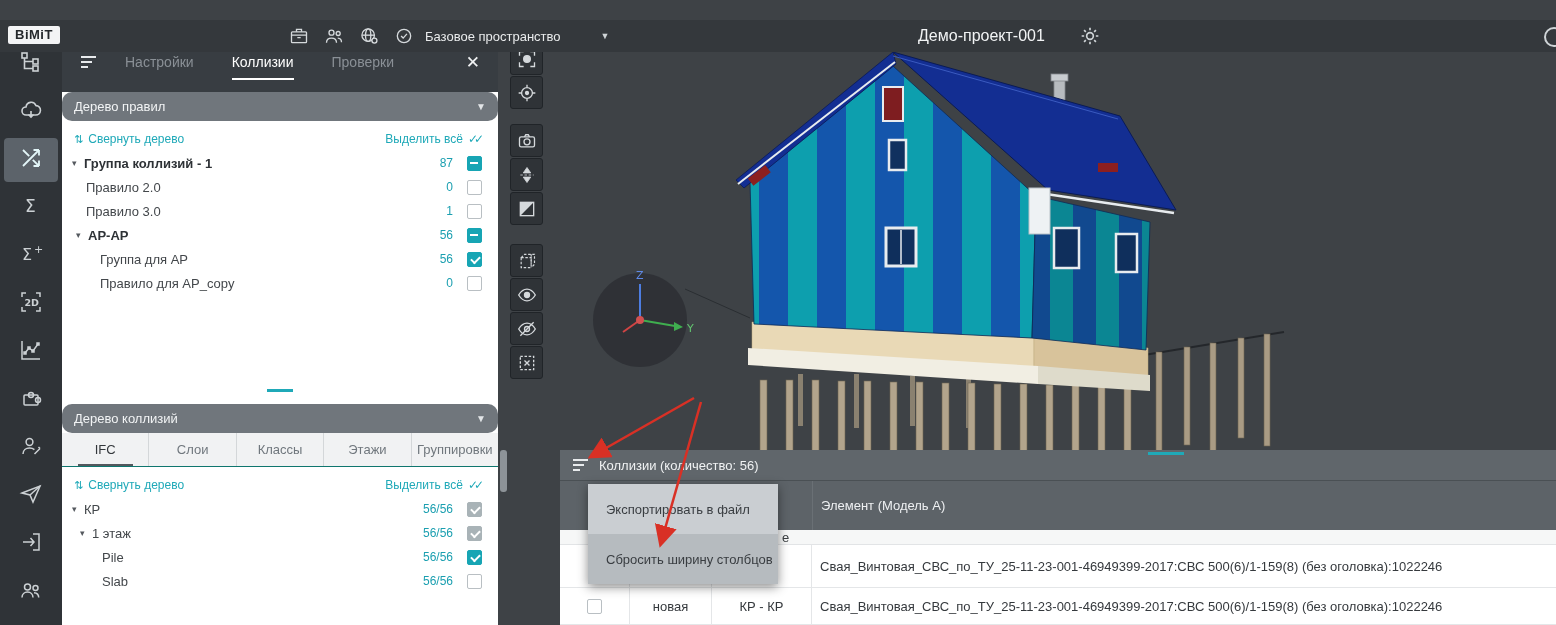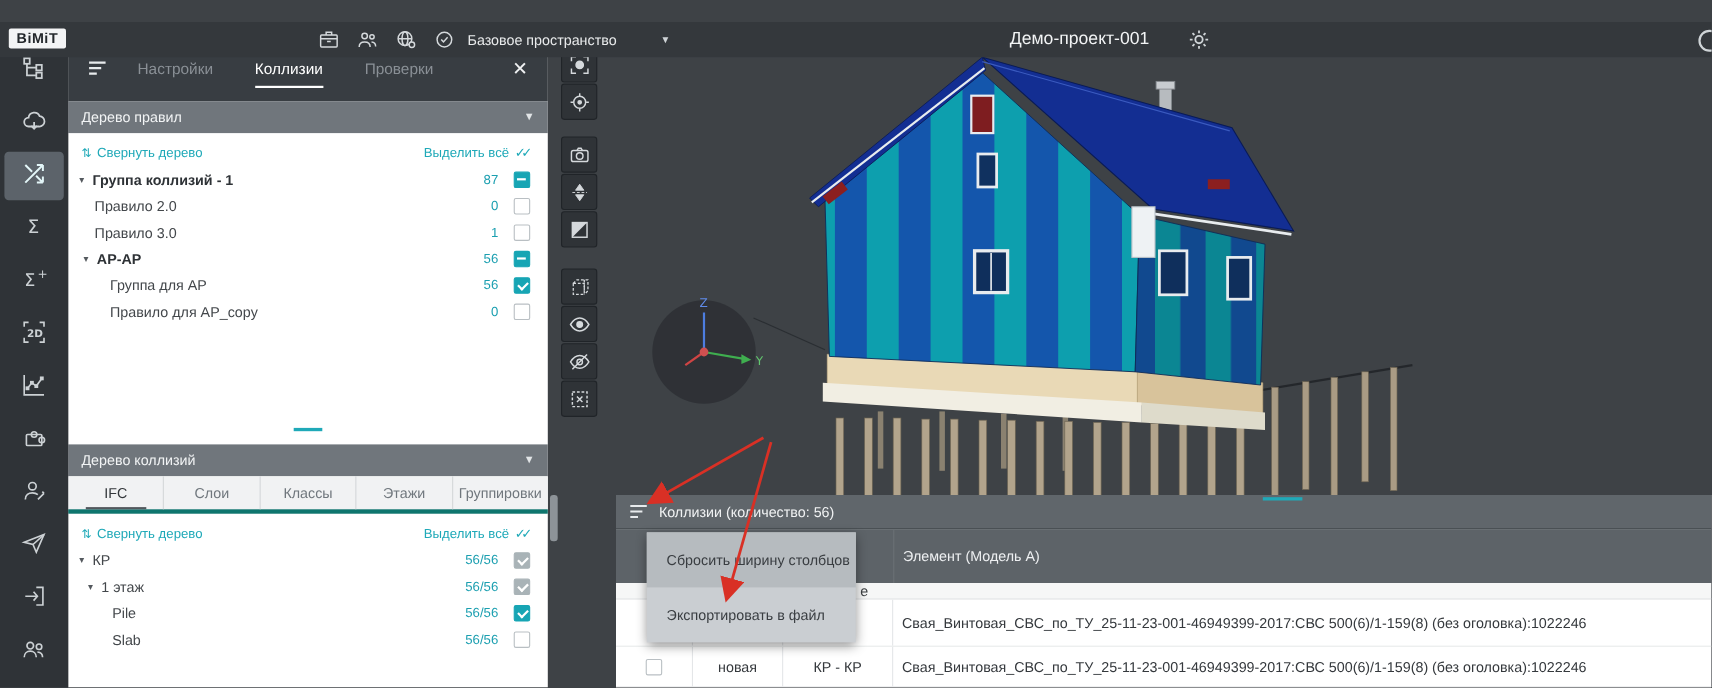--- a/index.html
+++ b/index.html
@@ -32,21 +32,21 @@
   
   .panel { position:absolute; left:62px; top:32px; width:436px; height:593px; background:#fff; z-index:12; }
   .phead { height:60px; background:#383d42; display:flex; align-items:center; padding:0 18px; }
   .pburger { margin-right:28px; cursor:pointer; display:flex; }
   .ptab { position:relative; font-size:14px; color:#8a9096; cursor:pointer; margin-right:38px; }
   .ptab.active { color:#fff; }
   .ptab.active::after { content:""; position:absolute; left:0; right:0; bottom:-10px; height:2px; background:#fff; }
   .pclose { margin-left:auto; color:#f0f2f3; font-size:17px; cursor:pointer; line-height:1; }
 
   .secbar { height:29px; background:#70767c; color:#f2f4f5; font-size:13px; display:flex; align-items:center;
-            justify-content:space-between; padding:0 12px; cursor:pointer; }
+            justify-content:space-between; padding:0 12px; cursor:pointer;border-radius:10px; }
   .secbar .chev { font-size:10px; color:#e2e5e7; }
 
   .links { display:flex; justify-content:space-between; align-items:center; padding:8px 14px 2px 12px;
            font-size:12px; color:#1fa9b8; height:30px; }
   .link { cursor:pointer; display:flex; align-items:center; gap:5px; }
   .updown { font-size:11px; }
   .dcheck { letter-spacing:-4px; font-size:12px; padding-right:4px; }
 
   .trow { display:flex; align-items:center; height:24px; padding-right:16px; font-size:13px; color:#43474b; }
   .texp { width:12px; font-size:9px; color:#54595e; flex:none; }
@@ -56,21 +56,21 @@
   .cb { width:15px; height:15px; border:1.5px solid #b9bfc3; border-radius:2px; background:#fff;
         position:relative; flex:none; cursor:pointer; }
   .cb.on,.cb.ind { background:#17a5b4; border-color:#17a5b4; }
   .cb.gray { background:#a9b3b7; border-color:#a9b3b7; }
   .cb.on::after,.cb.gray::after { content:""; position:absolute; left:2.5px; top:3px; width:7px; height:4px;
         border-left:2px solid #fff; border-bottom:2px solid #fff; transform:rotate(-45deg); }
   .cb.ind::after { content:""; position:absolute; left:2px; top:5px; width:8px; height:2.5px; background:#fff; }
 
   .resize-h { position:absolute; left:205px; top:357px; width:26px; height:3px; background:#1fa9b8; cursor:row-resize; }
 
-  .ctabs { height:34px; background:#f1f2f3; border-bottom:4px solid #0f766e; display:flex; }
+  .ctabs { height:34px; background:#f1f2f3; border-bottom:1px solid #0f766e; display:flex; }
   .ctab { flex:1; display:flex; align-items:center; justify-content:center; font-size:13px; color:#70777d;
           position:relative; cursor:pointer; }
   .ctab + .ctab { border-left:1px solid #d4d7d9; }
   .ctab.active { color:#33373b; }
   .ctab.active::after { content:""; position:absolute; left:18%; right:18%; bottom:0; height:2px; background:#53585d; }
 
   
   .viewport { position:absolute; left:498px; top:32px; width:1058px; height:593px; background:#3e4246; overflow:hidden; }
   .scene { position:absolute; left:0; top:0; width:1058px; height:593px; }
   .scroll-thumb { position:absolute; left:2px; top:418px; width:7px; height:42px; background:#8d9398;
@@ -548,22 +548,22 @@
       <div class="tbl-row r2">
         <div class="c1">
             <span class="cb"></span>
           </div>
         <div class="c2">новая</div>
         <div class="c3">КР - КР</div>
         <div class="c4 ellip">Свая_Винтовая_СВС_по_ТУ_25-11-23-001-46949399-2017:СВС 500(6)/1-159(8) (без оголовка):1022246</div>
       </div>
 
       <div class="ctx-menu">
+        <div class="ctx-item">Экспортировать в файл</div>
         <div class="ctx-item hov">Сбросить ширину столбцов</div>
-        <div class="ctx-item">Экспортировать в файл</div>
       </div>
     </div>
   </div>
 </div>
 
 <svg class="annot" width="1556" height="625" viewBox="0 0 1556 625">
   <defs>
     <marker id="ah" markerWidth="9" markerHeight="9" refX="7" refY="4.5" orient="auto">
       <path d="M0 0L9 4.5L0 9z" fill="#d93025"></path>
     </marker>

